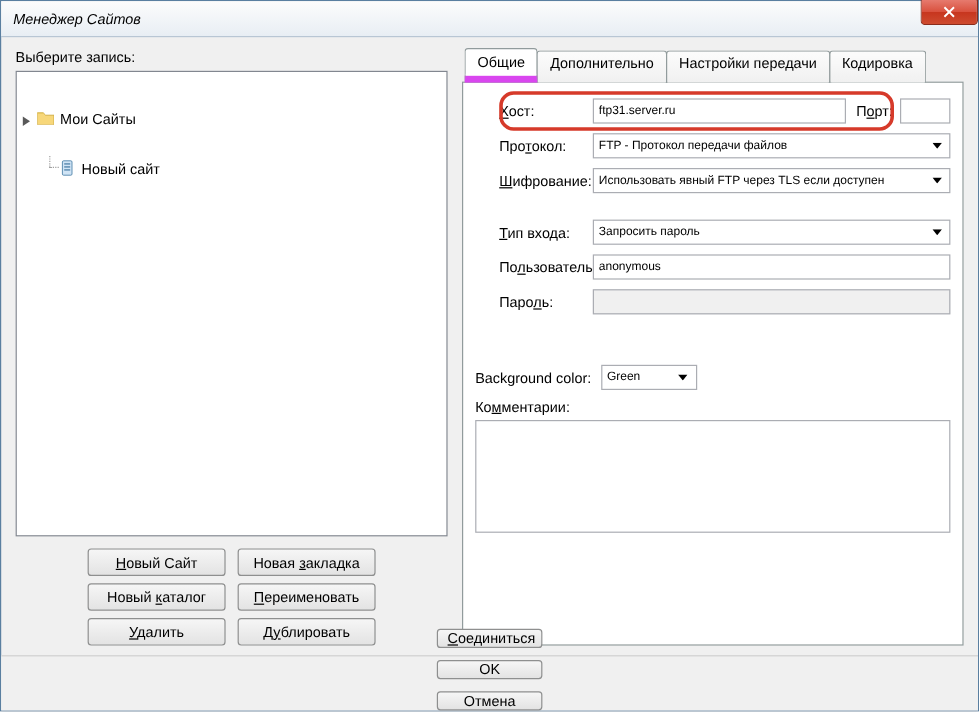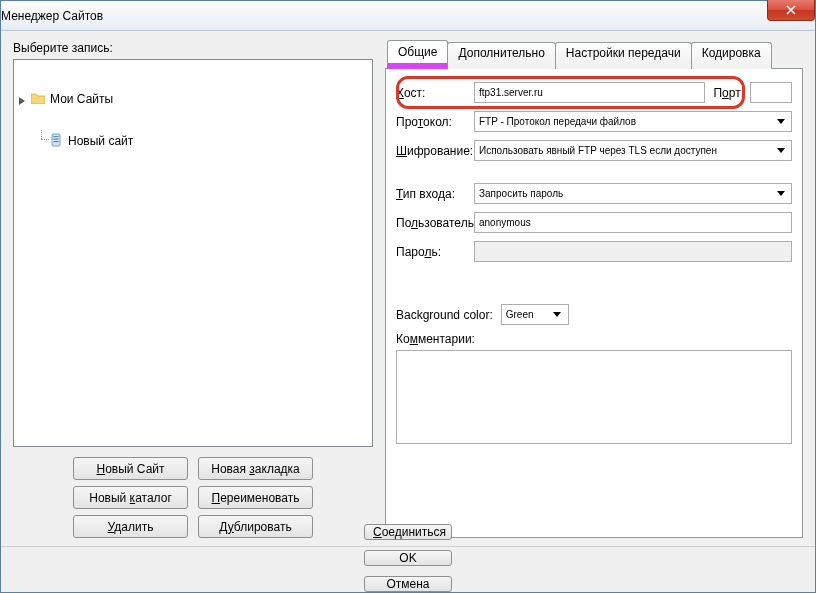--- a/index.html
+++ b/index.html
@@ -17,21 +17,23 @@
     border: 1px solid #5a7fa0;
     background: #f0f0f0;
     display: flex; flex-direction: column;
     box-shadow: 0 0 4px rgba(0,0,0,.3);
   }
   .titlebar {
     height: 30px;
     background: linear-gradient(to bottom, #fcfcfc, #e8eef4);
     border-bottom: 1px solid #b8c6d4;
     display: flex; align-items: center;
+    padding-left: 10px;
     position: relative;
+    font-style: italic;
   }
   .titlebar-title { font-size: 12px; color: #000; }
   .close-btn {
     position: absolute; right: 0px; top: -1px;
     width: 48px; height: 21px;
     background: linear-gradient(to bottom, #e67a6e 0%, #d9523f 48%, #c7361f 52%, #ce4b2f 100%);
     border: 1px solid #8a2c1c;
     border-top: none;
     border-bottom-left-radius: 4px;
     border-bottom-right-radius: 4px;
@@ -140,21 +142,21 @@
     padding: 12px 10px;
   }
   .form-row {
     display: flex; align-items: center;
     margin-bottom: 6px;
     min-height: 23px;
   }
   .form-row label {
     white-space: nowrap;
   }
-  .lbl-col { width: 78px; flex-shrink: 0; }
+  .lbl-col { width: 78px; flex-shrink: 0; margin-left: 20px; }
   .input, .select {
     height: 21px;
     border: 1px solid #abadb3;
     background: #fff;
     font-family: inherit; font-size: 10px;
     padding: 0 4px;
   }
   .input[disabled] { background: #f0f0f0; color: #6d6d6d; }
   .select {
     display: flex; align-items: center; justify-content: space-between;
@@ -325,21 +327,21 @@
 
           <div class="form-row">
             <label class="lbl-col">Паро<u>л</u>ь:</label>
             <input class="input" style="flex: 1 1 0%;" disabled="" value="">
           </div>
 
           <div style="height:34px"></div>
 
           <div class="form-row">
             <label style="margin-right:8px">Background color:</label>
-            <div class="select" style="width:68px;flex:none">
+            <div class="select" style="width:80px;flex:none">
               <span>Green</span>
               <span class="select-arrow">
                   <svg viewBox="0 0 8 5">
                     <path d="M0 0 L4 5 L8 0 Z" fill="#000"></path>
                   </svg>
                 </span>
             </div>
           </div>
 
           <div>

